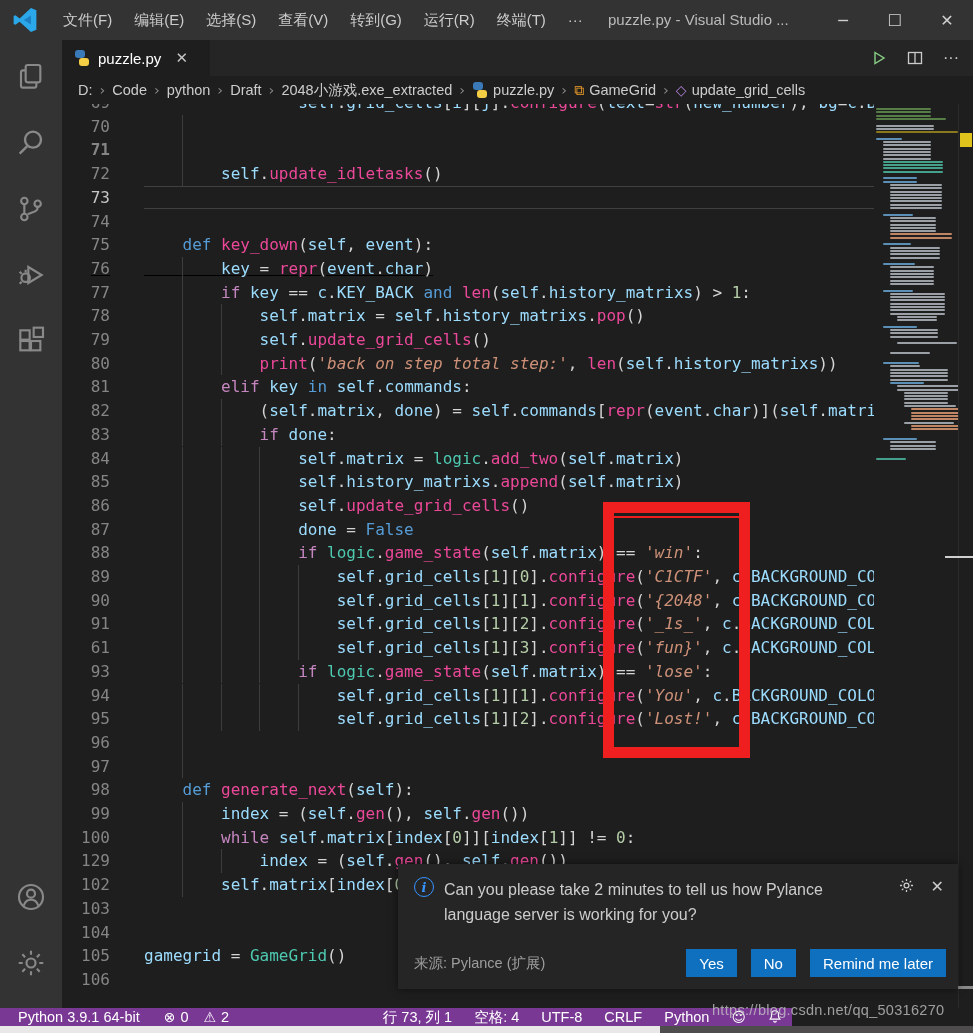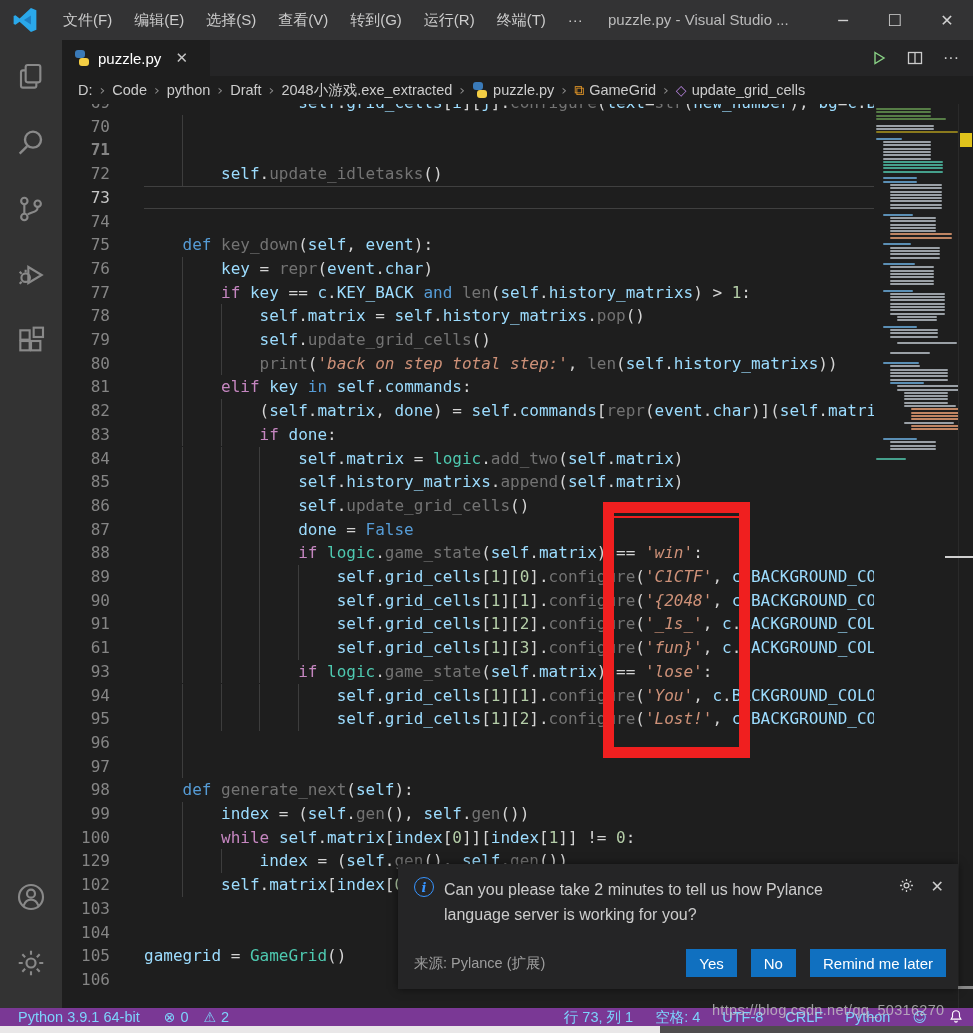--- a/index.html
+++ b/index.html
@@ -49,21 +49,21 @@
   
   .editor-view { position:absolute; left:62px; top:104px; width:911px; height:904px; background:#1e1e1e; }
   .code-clip { position:absolute; left:0; top:0; width:812px; height:904px; overflow:hidden; }
   .code-line { position:absolute; left:0; width:812px; height:23.7px; display:flex;
     font-family:"DejaVu Sans Mono", monospace; font-size:16px; line-height:23.7px; }
   .ln { width:82px; padding-right:34px; text-align:right; color:#858585; flex:none; }
   .code-line.current .ln { color:#c6c6c6; }
   .ct { position:relative; flex:1; white-space:pre; overflow:hidden; color:#d4d4d4; }
   .code-line.current .ct { box-shadow: inset 0 1px 0 #404040, inset 0 -1px 0 #404040; }
   .guide { position:absolute; top:0; bottom:0; width:1px; background:#3d3d3d; }
-  .tk-k { color:#c586c0; } .tk-b { color:#569cd6; } .tk-f { color:#737373; }
+  .tk-k { color:#c586c0; } .tk-b { color:#569cd6; } .tk-f { color:#ec4899; }
   .tk-v { color:#9cdcfe; } .tk-s { color:#ce9178;font-style:italic; } .tk-n { color:#b5cea8; }
   .tk-c { color:#4ec9b0; } .tk-p { color:#d4d4d4; }
 
   
   .minimap { position:absolute; left:812px; top:0; width:84px; height:904px; background:#1e1e1e; }
   .mm-row { position:absolute; height:2.1px; border-radius:1px; }
   .mm-g{background:#567d46;} .mm-w{background:#9aa0a6;} .mm-b{background:#5b8fb5;}
   .mm-o{background:#c08563;} .mm-t{background:#45a08c;} .mm-y{background:#8a7a1d;}
   .ruler { position:absolute; left:896px; top:0; width:15px; height:904px; background:#1e1e1e; border-left:1px solid #2a2a2a; }
   .rl-warn { position:absolute; left:898px; top:30px; width:12px; height:14px; background:#dfc21c; }
@@ -86,22 +86,22 @@
   .toast-icons { display:flex; gap:16px; margin-left:8px; color:#cccccc; }
   .toast-icons svg { width:17px; height:17px; }
   .toast-x { font-size:16px; }
   .toast-footer { position:absolute; left:16px; right:12px; bottom:12px; display:flex; align-items:center; }
   .toast-src { color:#9d9d9d; font-size:14.5px; }
   .toast-btns { margin-left:auto; display:flex; gap:14px; }
   .tbtn { background:var(--button-blue); color:#ffffff; border:none; font-size:15px; height:28px;
     padding:0 13px; font-family:"Liberation Sans", sans-serif; cursor:pointer; }
 
   
-  .statusbar { position:absolute; left:0; top:1008px; width:973px; height:18px; background:var(--status-purple);
-    color:#7dd3fc; font-size:14.5px; display:flex; align-items:center; z-index:15; }
+  .statusbar { position:absolute; left:0; top:1008px; width:792px; height:18px; background:var(--status-purple);
+    color:#ffffff; font-size:14.5px; display:flex; align-items:center; z-index:15; }
   .sb-left { display:flex; align-items:center; gap:24px; padding-left:18px; }
   .sb-problems { display:flex; align-items:center; gap:5px; }
   .sb-problems .g2 { margin-left:10px; }
   .sb-right { margin-left:auto; display:flex; align-items:center; gap:22px; padding-right:10px; }
   .sb-ico { font-family:"DejaVu Sans", sans-serif; font-size:14px; }
   .bell svg { width:14px; height:14px; }
 
   .bottom-strip { position:absolute; left:0; top:1026px; width:973px; height:7px; background:#4f4c4e; }
   .bottom-strip .light { position:absolute; left:0; top:0; width:660px; height:7px; background:#e9e7e8; }
 
@@ -265,21 +265,21 @@
           <div class="ct"></div>
         </div>
         <div class="code-line" style="top: 105.5px; flex-direction: column;">
           <div class="ln">74</div>
           <div class="ct"></div>
         </div>
         <div class="code-line" style="top: 129.2px;">
           <div class="ln">75</div>
           <div class="ct"><span class="tk-p">    </span><span class="tk-b">def</span><span class="tk-p"> </span><span class="tk-f">key_down</span><span class="tk-p">(</span><span class="tk-v">self</span><span class="tk-p">, </span><span class="tk-v">event</span><span class="tk-p">):</span></div>
         </div>
-        <div class="code-line" style="top: 152.9px;">
+        <div class="code-line" style="top: 152.9px; text-decoration: underline;">
           <div class="ln">76</div>
           <div class="ct"><i class="guide" style="left: 38.4px;"></i><span class="tk-p">        </span><span class="tk-v">key</span><span class="tk-p"> = </span><span class="tk-f">repr</span><span class="tk-p">(</span><span class="tk-v">event</span><span class="tk-p">.</span><span class="tk-v">char</span><span class="tk-p">)</span></div>
         </div>
         <div class="code-line" style="top: 176.6px;">
           <div class="ln">77</div>
           <div class="ct"><i class="guide" style="left: 38.4px;"></i><span class="tk-p">        </span><span class="tk-k">if</span><span class="tk-p"> </span><span class="tk-v">key</span><span class="tk-p"> == </span><span class="tk-v">c</span><span class="tk-p">.</span><span class="tk-v">KEY_BACK</span><span class="tk-p"> </span><span class="tk-b">and</span><span class="tk-p"> </span><span class="tk-f">len</span><span class="tk-p">(</span><span class="tk-v">self</span><span class="tk-p">.</span><span class="tk-v">history_matrixs</span><span class="tk-p">) &gt; </span><span class="tk-n">1</span><span class="tk-p">:</span></div>
         </div>
         <div class="code-line" style="top: 200.3px;">
           <div class="ln">78</div>
           <div class="ct"><i class="guide" style="left: 38.4px;"></i><i class="guide" style="left: 76.8px;"></i><span class="tk-p">            </span><span class="tk-v">self</span><span class="tk-p">.</span><span class="tk-v">matrix</span><span class="tk-p"> = </span><span class="tk-v">self</span><span class="tk-p">.</span><span class="tk-v">history_matrixs</span><span class="tk-p">.</span><span class="tk-f">pop</span><span class="tk-p">()</span></div>

